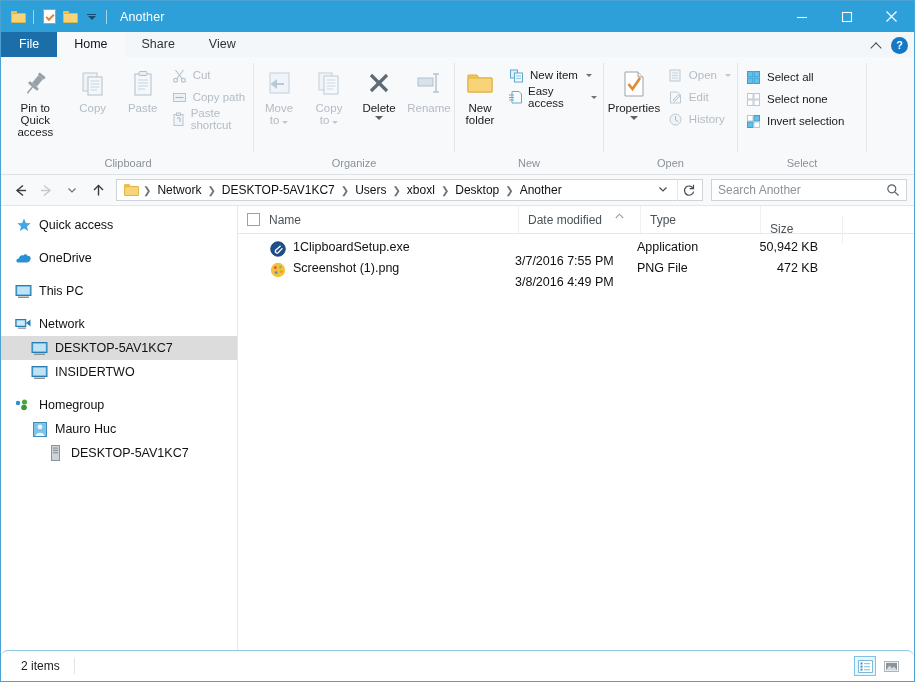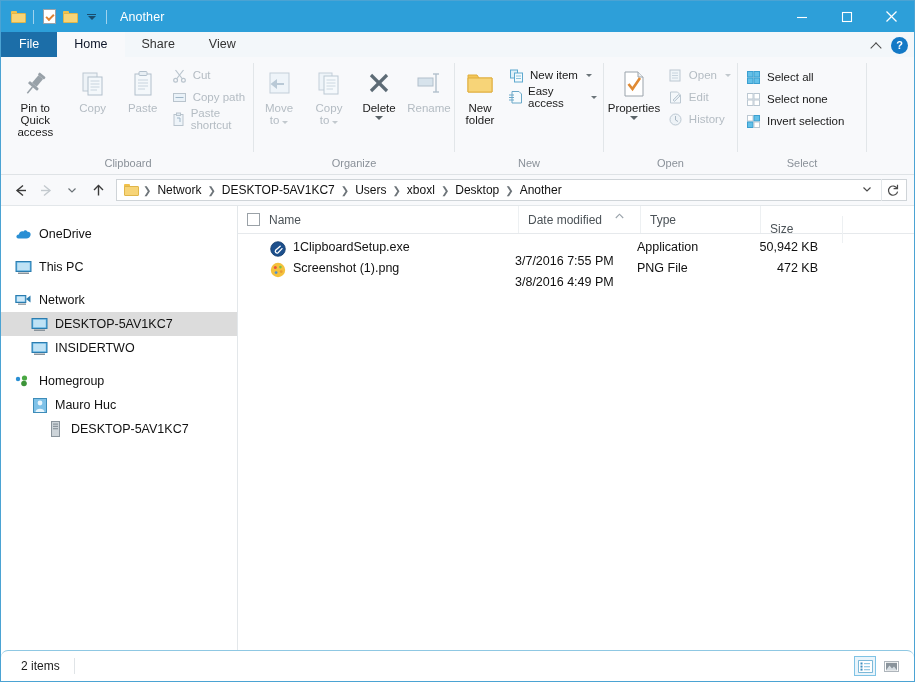--- a/index.html
+++ b/index.html
@@ -505,25 +505,42 @@
           </svg>
       </span>
       <span class="refresh">
         <svg width="14" height="14" viewBox="0 0 14 14">
             <path d="M11.2 5.5 A4.6 4.6 0 1 0 11.6 8.6" stroke="#4a4a4a" stroke-width="1.2" fill="none"></path>
             <path d="M11.5 1.8 L11.5 5.7 L7.6 5.7" stroke="#4a4a4a" stroke-width="1.2" fill="none"></path>
           </svg>
       </span>
     </div>
 
+    <div class="searchbox">
+      <input type="text" placeholder="Search Another" style="">
+      <span style="padding:0 7px;display:flex">
+        <svg width="14" height="14" viewBox="0 0 14 14">
+            <circle cx="5.8" cy="5.8" r="4" fill="none" stroke="#5a6368" stroke-width="1.2"></circle>
+            <line x1="8.8" y1="8.8" x2="12.5" y2="12.5" stroke="#5a6368" stroke-width="1.2"></line>
+          </svg>
+      </span>
+    </div>
   </div>
 
   <div class="main">
 
     <div class="nav">
+      <div class="navitem">
+        <span class="nic">
+          <svg width="16" height="16" viewBox="0 0 16 16">
+              <path d="M8 1.5 L9.9 5.9 L14.6 6.3 L11 9.4 L12.1 14 L8 11.5 L3.9 14 L5 9.4 L1.4 6.3 L6.1 5.9 Z" fill="#45a8e0"></path>
+            </svg>
+        </span>
+        <span>Quick access</span>
+      </div>
       <div class="navgap"></div>
       <div class="navitem">
         <span class="nic">
           <svg width="17" height="17" viewBox="0 0 17 17">
               <path d="M3.5 12.5 C1.6 12.5 1 11 1.6 9.8 C2.1 8.7 3.4 8.4 4 8.5 C3.9 6.2 6.3 4.6 8.4 5.4 C9.3 3.8 11.8 3.9 12.4 5.8 C14.6 5.6 16 7.2 15.6 9 C15.3 10.9 13.7 12.5 11.3 12.5 Z" fill="#2a8fd4"></path>
             </svg>
         </span>
         <span>OneDrive</span>
       </div>
       <div class="navgap"></div>

